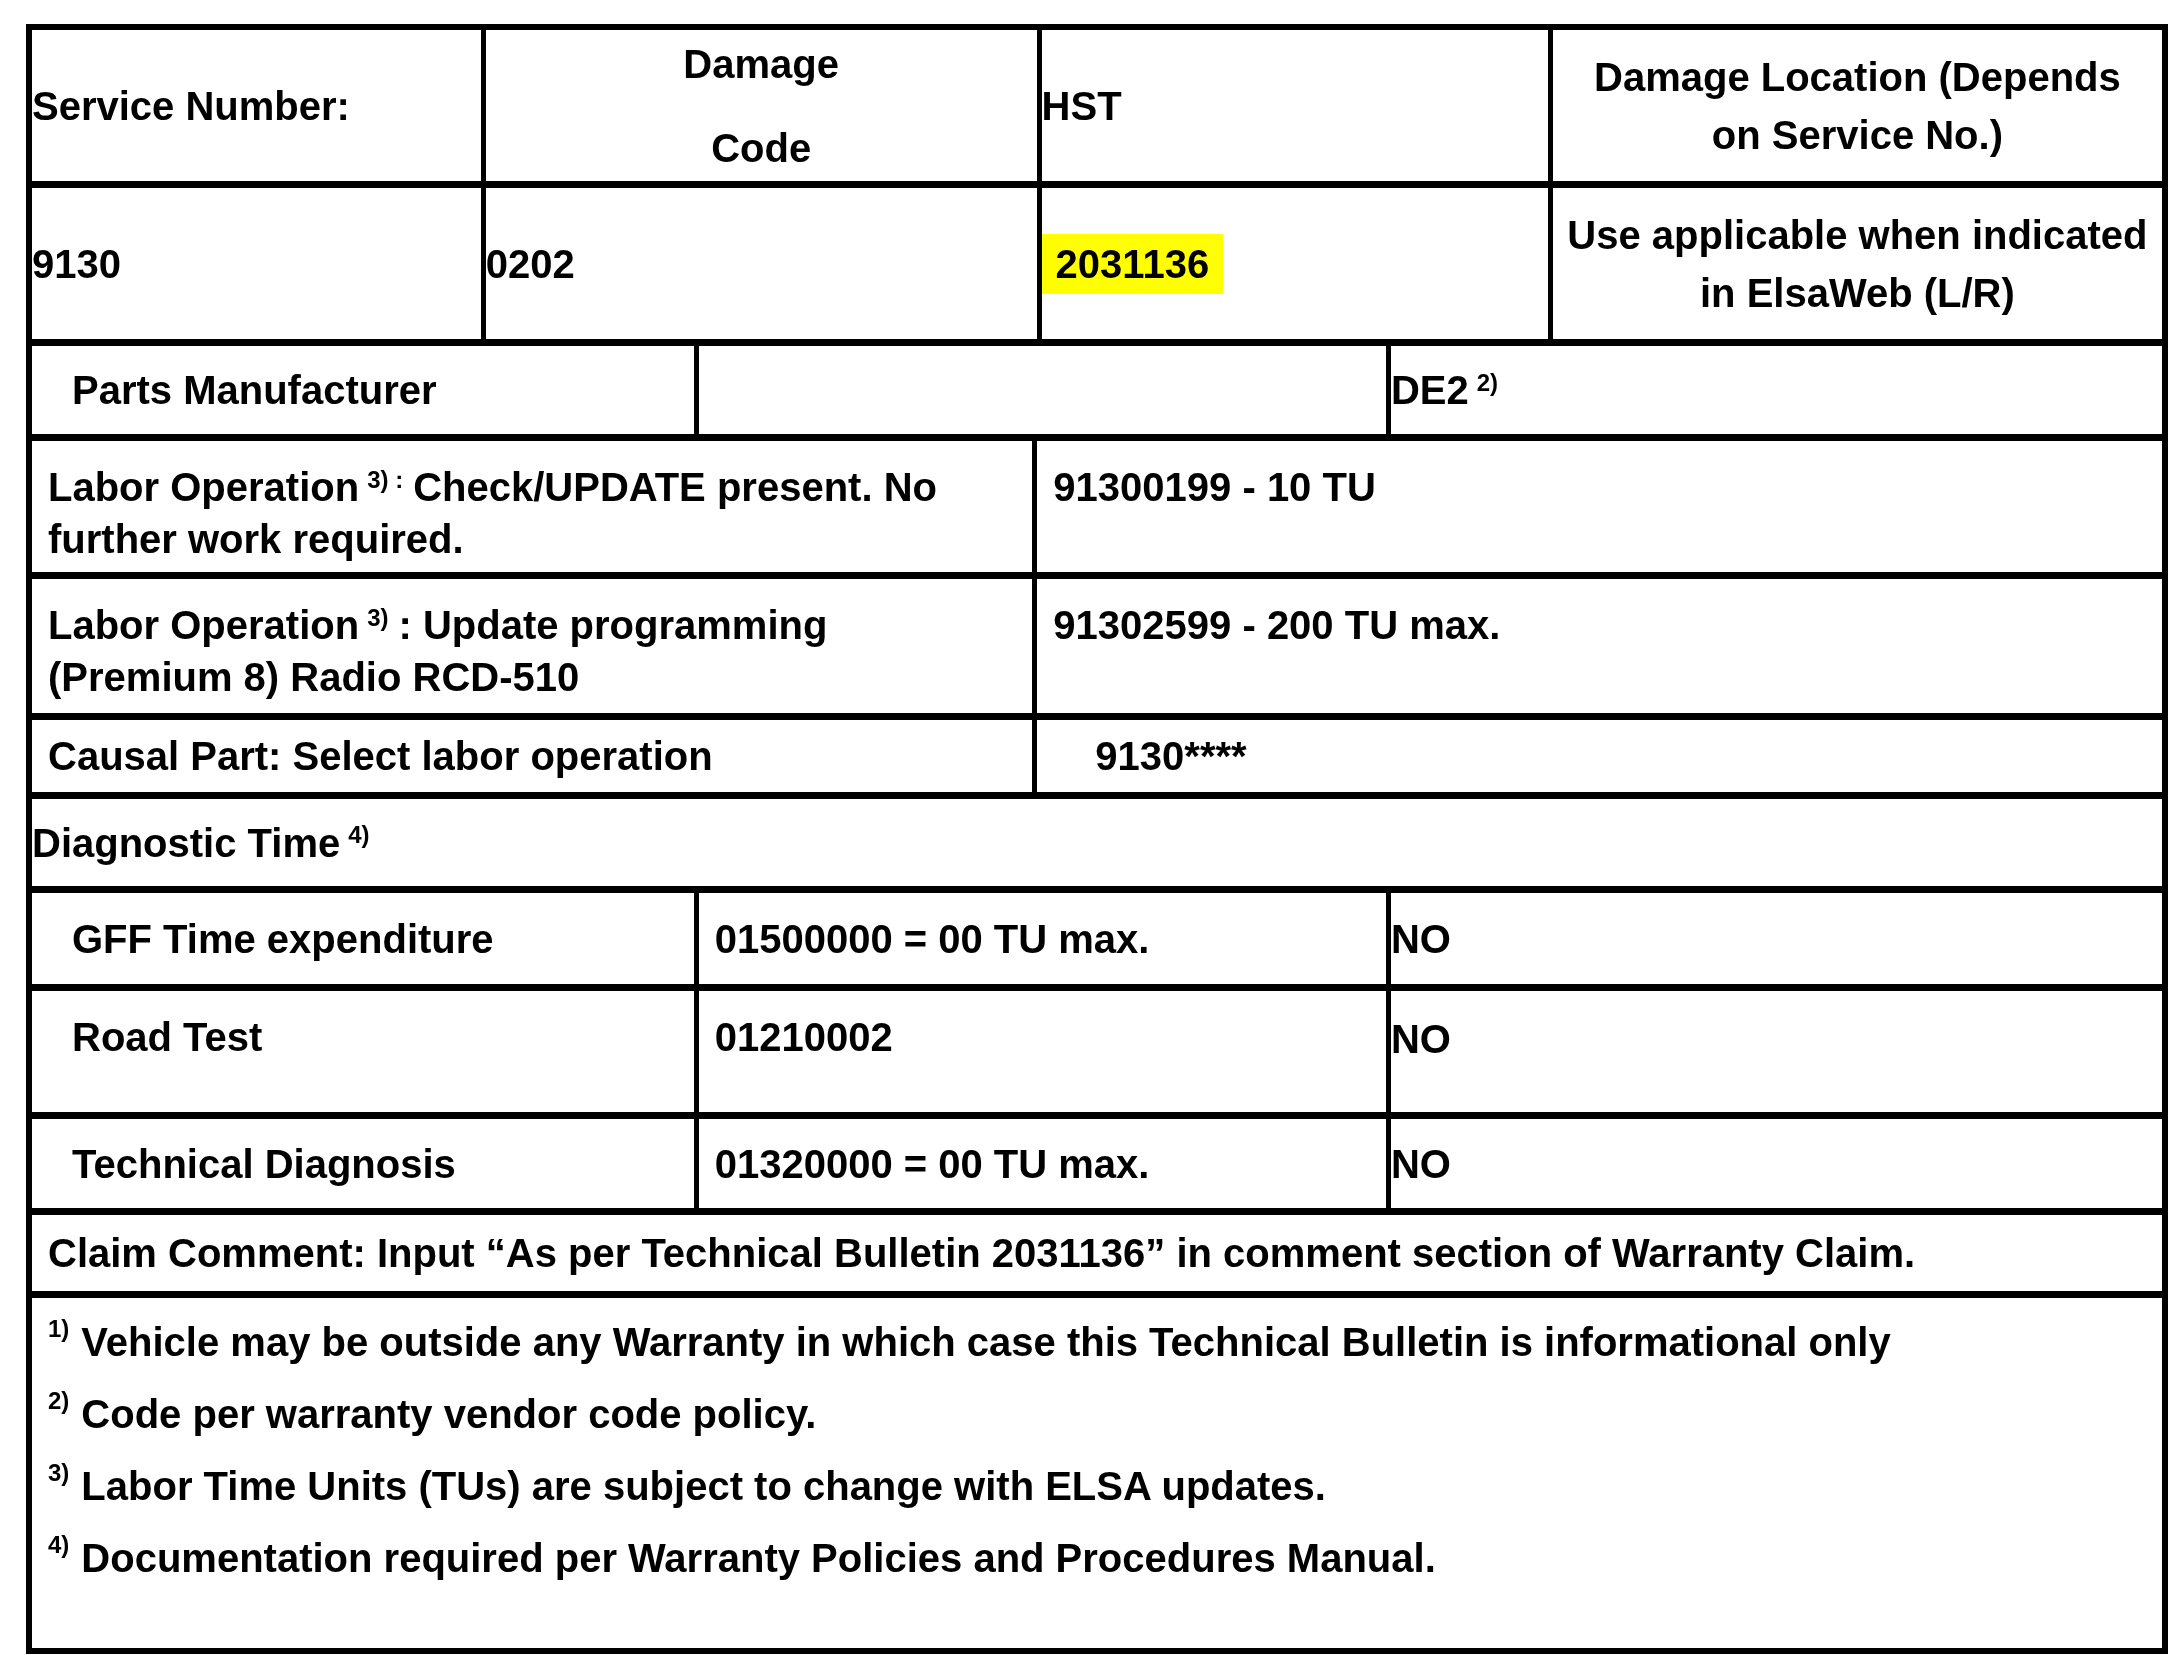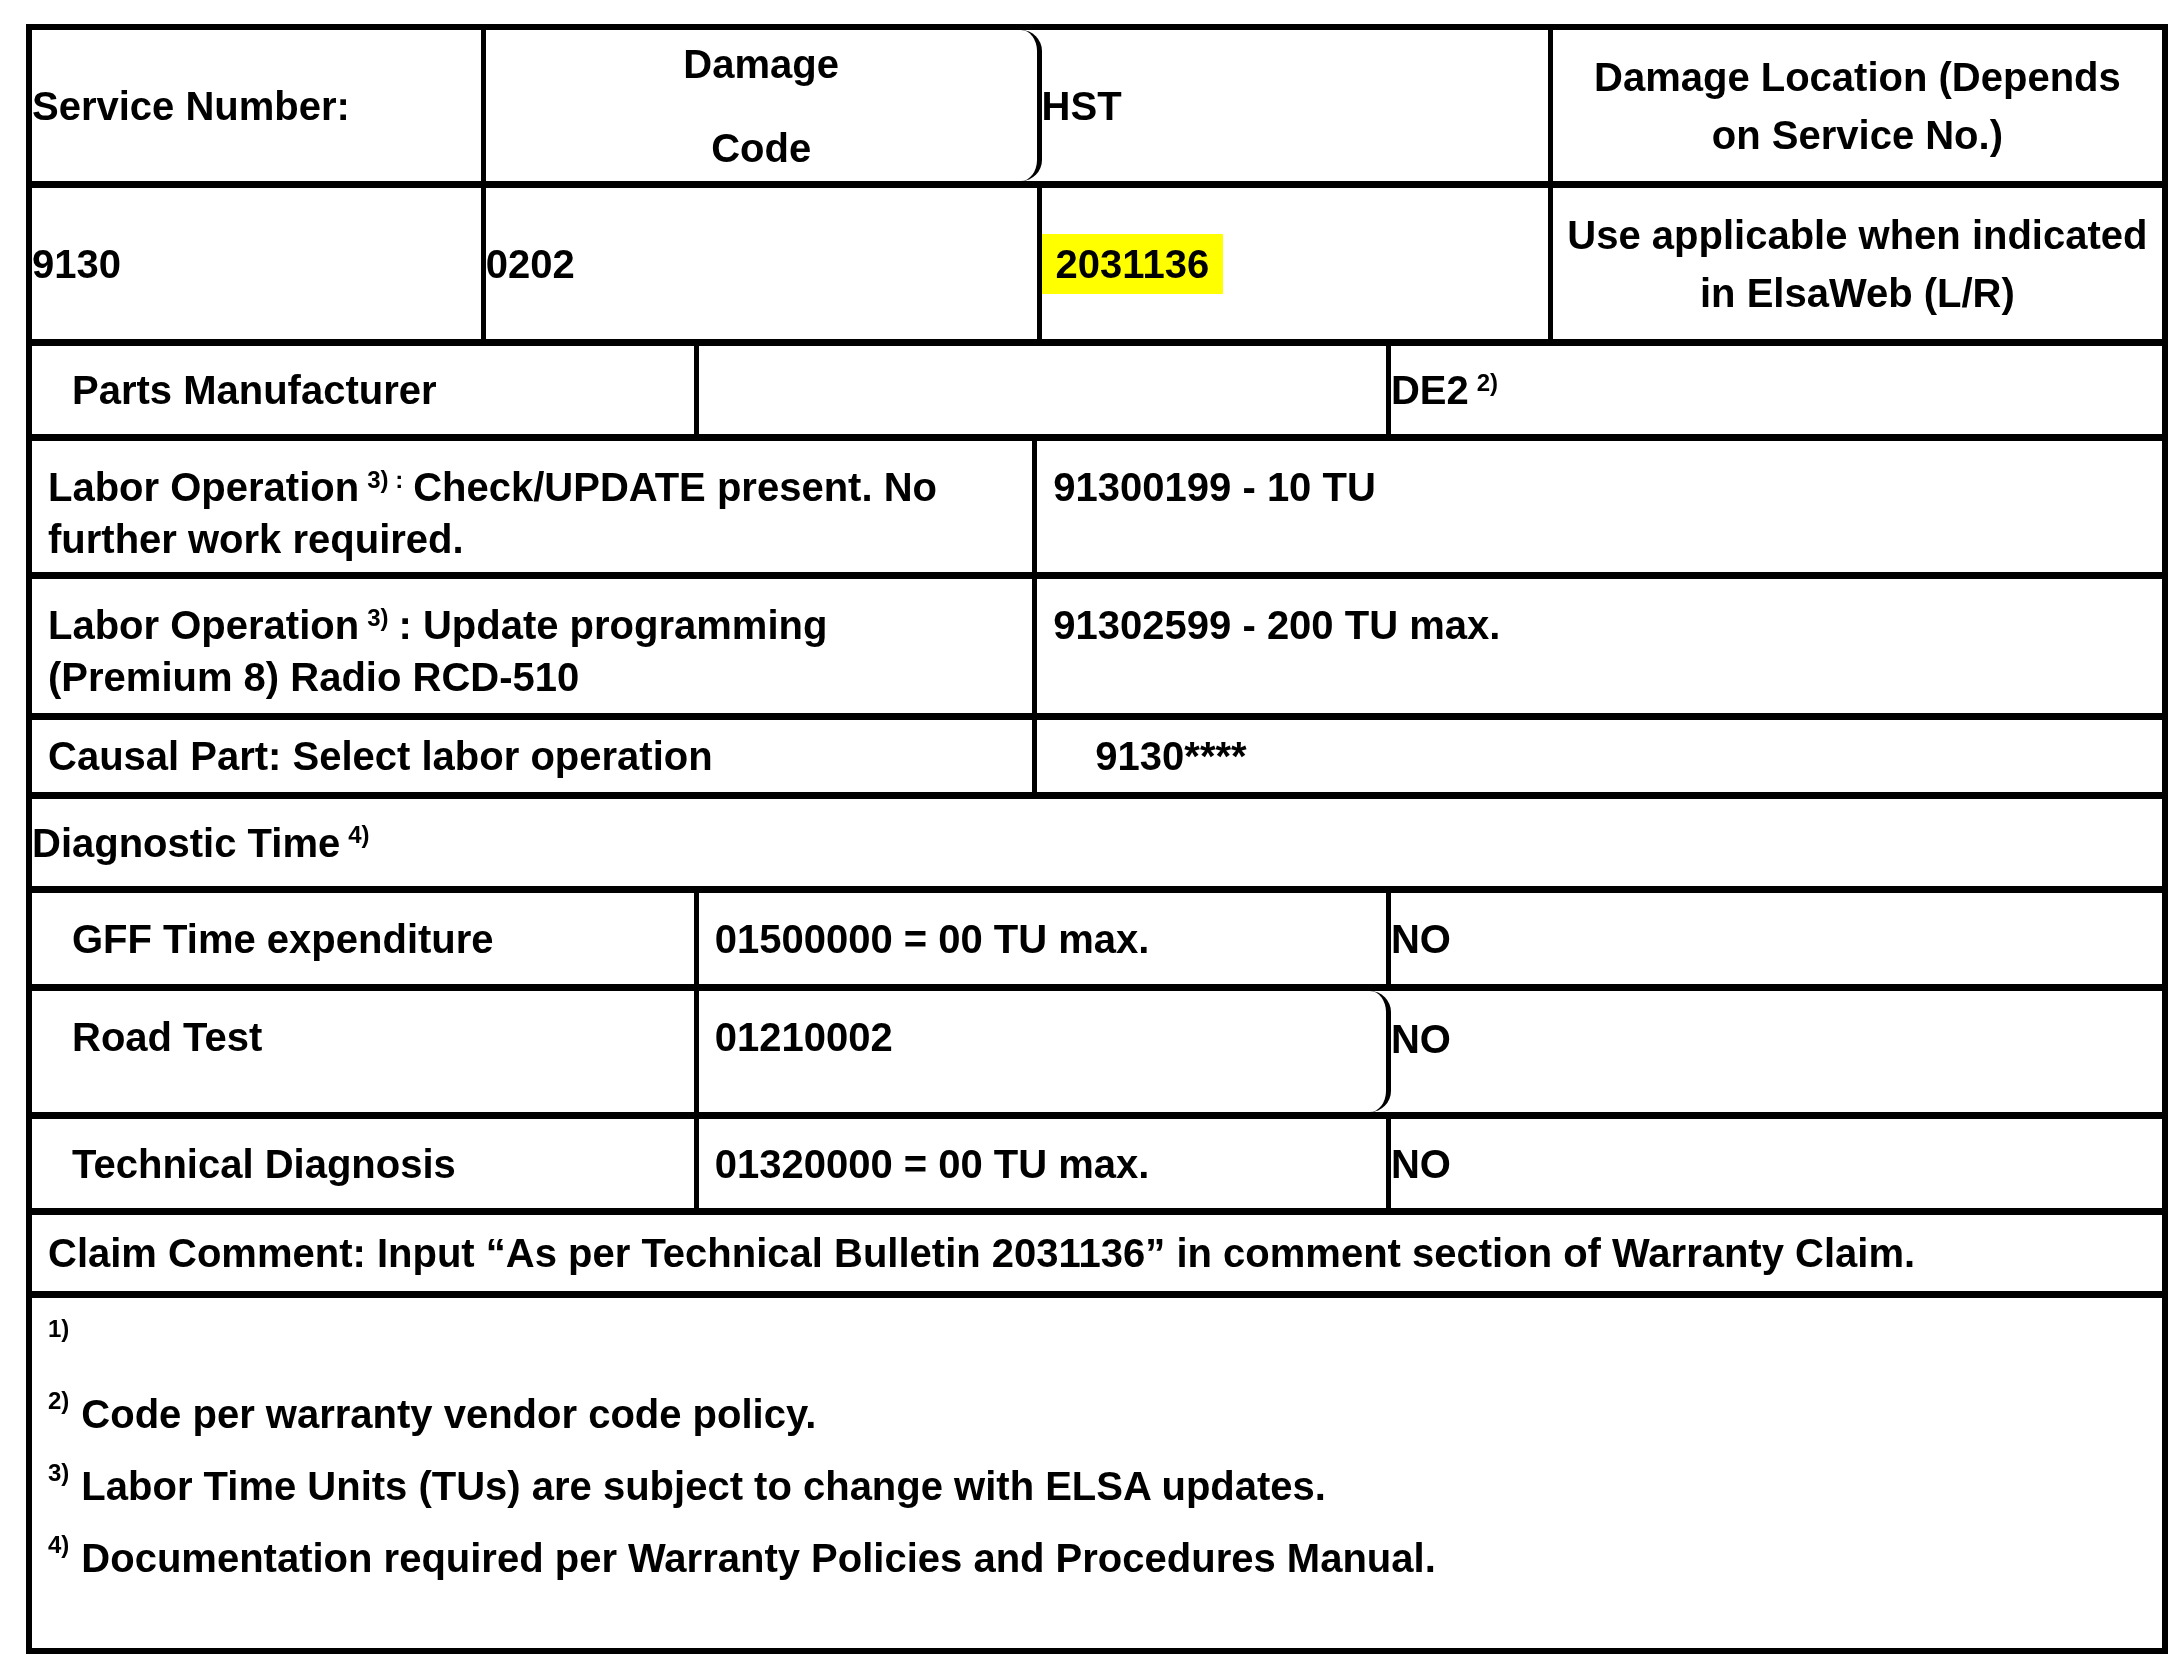--- a/index.html
+++ b/index.html
@@ -38,21 +38,21 @@
     box-sizing: border-box;
     border-right: 5px solid #000000;
     display: flex;
     align-items: center;
     overflow: hidden;
   }
   .c:last-child { border-right: none; flex: 1 1 auto; }
   .center { text-align: center; }
   .left   { padding-left: 16px; padding-right: 10px; }
   .topal  { align-items: flex-start; padding-top: 20px; }
-  .col    { flex-direction: column; justify-content: center; border-radius: 21px; }
+  .col    { flex-direction: column; justify-content: center; }
   .gapL   { row-gap: 32px; }
   .gapS   { row-gap: 6px; }
   
   .a1 { flex: 0 0 21.3%; }
   .a2 { flex: 0 0 26.1%; }
   .a3 { flex: 0 0 24.0%; }
   
   .b1 { flex: 0 0 31.3%; padding-left: 40px; }
   .b2 { flex: 0 0 32.5%; }
   
@@ -216,20 +216,21 @@
   <div class="row h-claim">
     <div class="c left">
       <span>Claim Comment: Input “As per Technical Bulletin 2031136” in comment section of Warranty Claim.</span>
     </div>
   </div>
 
   <div class="row h-foot">
     <div class="c footwrap">
       <div class="footline">
         <span class="sup">1)</span>
+        <span>Vehicle may be outside any Warranty in which case this Technical Bulletin is informational only</span>
       </div>
       <div class="footline">
         <span class="sup">2)</span>
         <span>Code per warranty vendor code policy.</span>
       </div>
       <div class="footline">
         <span class="sup">3)</span>
         <span>Labor Time Units (TUs) are subject to change with ELSA updates.</span>
       </div>
       <div class="footline">

